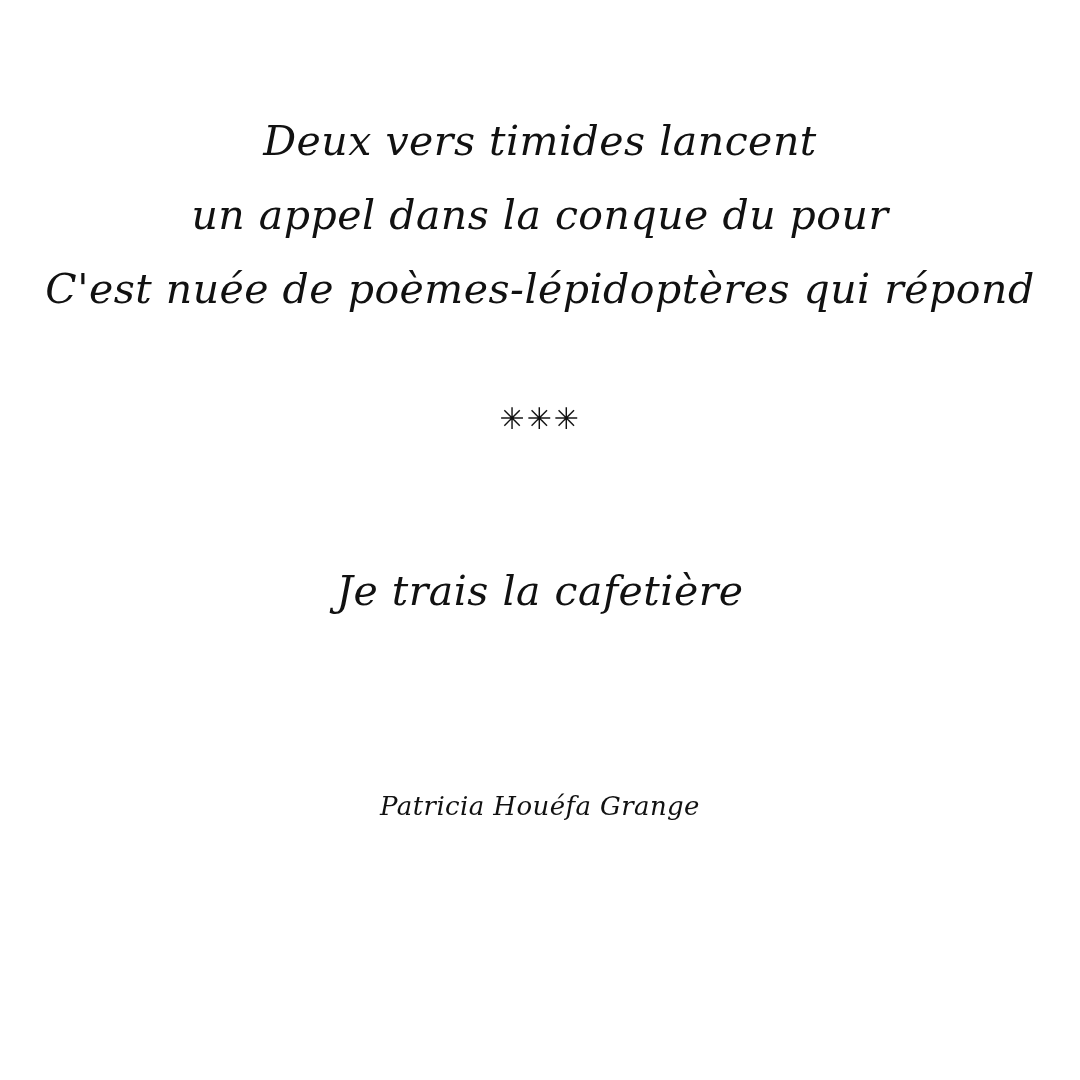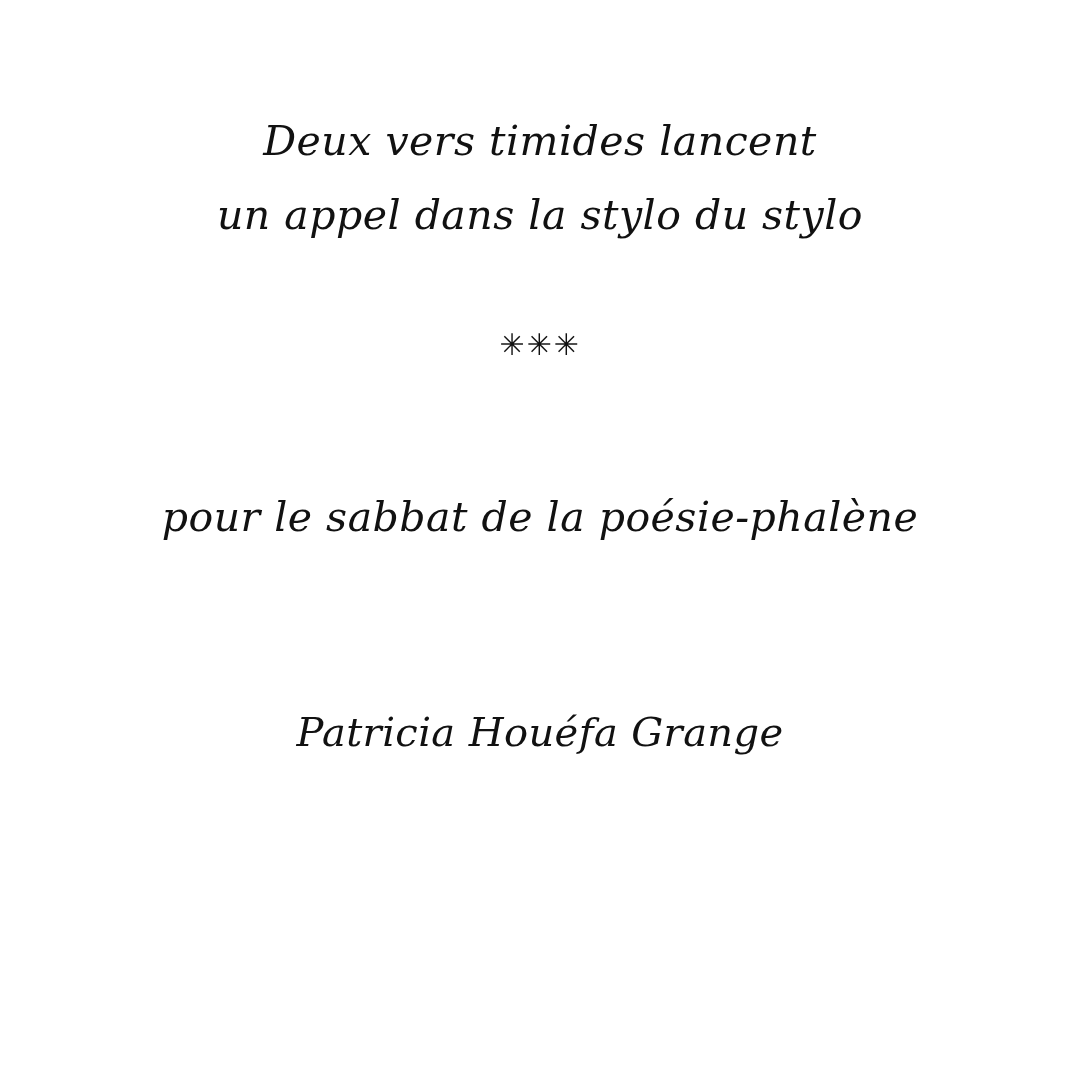--- a/index.html
+++ b/index.html
@@ -62,39 +62,40 @@
 
   .credits {
     margin-top: 150px;
     width: 100%;
     text-align: center;
   }
 
   .credit-line {
     font-family: "DejaVu Serif", serif;
     font-style: italic;
-    font-size: 40px;
+    font-size: 26px;
     line-height: 56px;
     color: #111111;
     letter-spacing: 0.4px;
   }
 </style>
 </head>
 <body>
 
 <div class="page">
 
   <div class="stanza stanza-one">
     <div class="poem-line">Deux vers timides lancent</div>
-    <div class="poem-line">un appel dans la stylo du stylo</div>
+    <div class="poem-line">un appel dans la conque du pour</div>
+    <div class="poem-line">C'est nuée de poèmes-lépidoptères qui répond</div>
   </div>
 
   <div class="divider">✳✳✳</div>
 
   <div class="stanza stanza-two">
-    <div class="poem-line">pour le sabbat de la poésie-phalène</div>
+    <div class="poem-line">Je trais la cafetière</div>
   </div>
 
   <div class="credits">
     <div class="credit-line">Patricia Houéfa Grange</div>
   </div>
 
 </div>
 
 </body></html>

